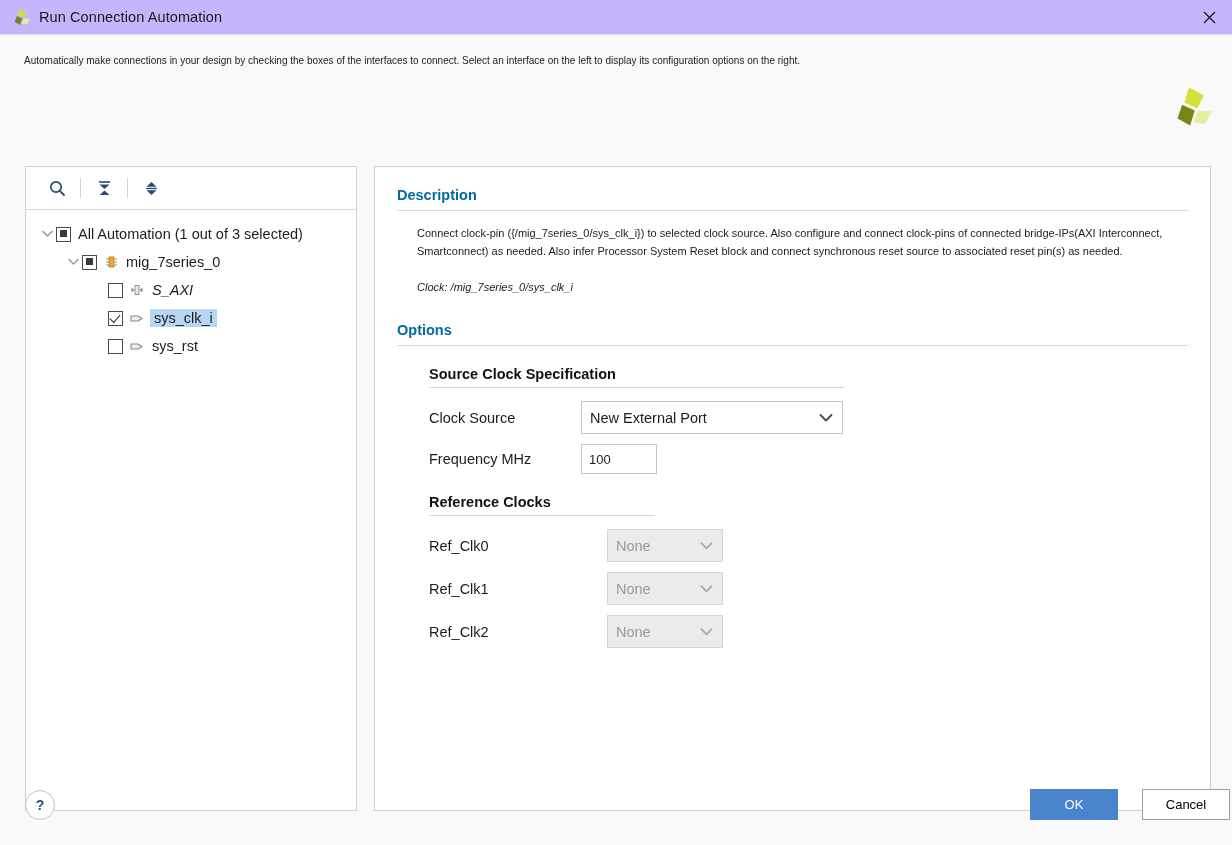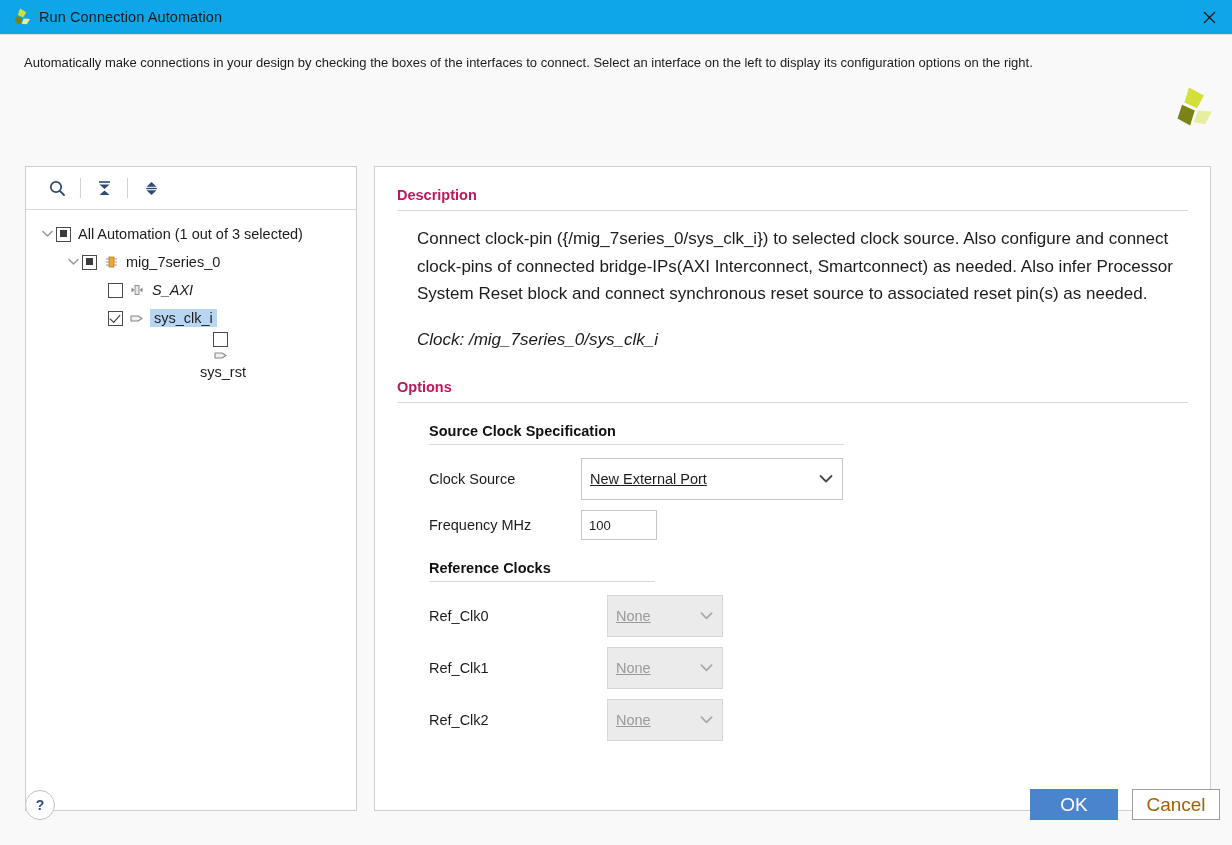--- a/index.html
+++ b/index.html
@@ -8,21 +8,21 @@
     width: 1232px; height: 845px;
     background: #ffffff;
     font-family: "Liberation Sans", sans-serif;
     overflow: hidden;
   }
 
   
   .titlebar {
     position: relative;
     height: 34px;
-    background: #0ea5e9;
+    background: #c4b5fd;
     display: flex;
     align-items: center;
     padding-left: 9px;
   }
   .title-logo { width: 22px; height: 20px; flex: 0 0 auto; margin-right: 8px; }
   .title-text {
     font-size: 14.5px;
     color: #1a1a1a;
     letter-spacing: 0.1px;
   }
@@ -43,21 +43,21 @@
     border-top: 1px solid #dedede;
   }
 
   
   .intro {
     position: relative;
     padding: 18px 24px 8px 24px;
     min-height: 86px;
   }
   .intro-text {
-    font-size: 13px;
+    font-size: 10px;
     color: #1c1c1c;
     line-height: 1.55;
     max-width: 1135px;
     margin: 0;
   }
   .intro-logo {
     position: absolute;
     right: 20px; top: 50px;
     width: 46px; height: 44px;
   }
@@ -159,31 +159,31 @@
   .opt-pane {
     flex: 1;
     background: #ffffff;
     border: 1px solid #cfcfcf;
     padding: 20px 22px 0 22px;
     overflow: hidden;
   }
   .sec-head {
     font-size: 14.5px;
     font-weight: bold;
-    color: #be185d;
+    color: #0369a1;
     margin: 0 0 7px 0;
   }
   .sec-rule {
     height: 1px;
     background: #d9d9d9;
     margin-bottom: 14px;
   }
   .desc-body {
     margin: 0 0 0 20px;
-    font-size: 17px;
+    font-size: 11px;
     color: #1c1c1c;
     line-height: 1.62;
     max-width: 810px;
   }
   .desc-body p { margin: 0 0 18px 0; }
   .desc-body p:last-child { margin-bottom: 0; font-style: italic; }
 
   .options-wrap { margin-top: 26px; }
   .sub-block { margin-left: 32px; margin-top: 20px; }
   .sub-head {
@@ -206,30 +206,29 @@
     margin-bottom: 10px;
   }
   .field-label {
     width: 152px;
     padding-right: 14px;
     font-size: 14.5px;
     color: #1c1c1c;
   }
   .combo {
     position: relative;
-    height: 42px;
+    height: 33px;
     border: 1px solid #c6c6c6;
     background: #ffffff;
     display: flex;
     align-items: center;
     padding: 0 30px 0 8px;
     font-size: 14.5px;
     color: #1c1c1c;
     cursor: pointer;
-    text-decoration: underline;
   }
   .combo.wide { width: 262px; }
   .combo.small { width: 116px; margin-left: 26px; }
   .combo.disabled {
     background: #ebebeb;
     border-color: #d6d6d6;
     color: #9a9a9a;
     cursor: default;
   }
   .combo .chev {
@@ -265,37 +264,37 @@
     display: flex; align-items: center; justify-content: center;
     font-size: 14px;
     font-weight: bold;
     color: #2d4a72;
     cursor: pointer;
   }
   .btn {
     position: absolute;
     top: 13px;
     height: 31px;
-    font-size: 19px;
+    font-size: 13px;
     display: flex; align-items: center; justify-content: center;
     cursor: pointer;
     font-family: "Liberation Sans", sans-serif;
   }
   .btn-ok {
     right: 114px;
     width: 88px;
     background: #4a84cd;
     color: #ffffff;
     border: 1px solid #4a84cd;
   }
   .btn-cancel {
-    right: 12px;
+    right: 2px;
     width: 88px;
     background: #ffffff;
-    color: #a16207;
+    color: #000000;
     border: 1px solid #9e9e9e;
   }
 </style>
 </head>
 <body>
 
 <div class="titlebar">
   <span class="title-logo">
     <svg viewBox="0 0 40 38" width="22" height="20">
       <polygon points="20,3 32,10 26,20 16,15" fill="#d3e03a"></polygon>
@@ -391,21 +390,21 @@
           <div class="tree-row" style="padding-left: 64px;">
             <span class="twisty-spacer"></span>
             <span class="cbox checked"></span>
             <span class="node-icon">
               <svg width="16" height="15" viewBox="0 0 16 15">
                 <path d="M2,5 L9,5 L13,7.5 L9,10 L2,10 Z" fill="#efefef" stroke="#8a8a8a" stroke-width="1.1" stroke-linejoin="round"></path>
               </svg>
             </span>
             <span class="node-label sel">sys_clk_i</span>
           </div>
-          <div class="tree-row" style="padding-left: 64px; flex-direction: column;">
+          <div class="tree-row" style="padding-left: 64px;">
             <span class="twisty-spacer"></span>
             <span class="cbox "></span>
             <span class="node-icon">
               <svg width="16" height="15" viewBox="0 0 16 15">
                 <path d="M2,5 L9,5 L13,7.5 L9,10 L2,10 Z" fill="#efefef" stroke="#8a8a8a" stroke-width="1.1" stroke-linejoin="round"></path>
               </svg>
             </span>
             <span class="node-label">sys_rst</span>
           </div>
         </div>

